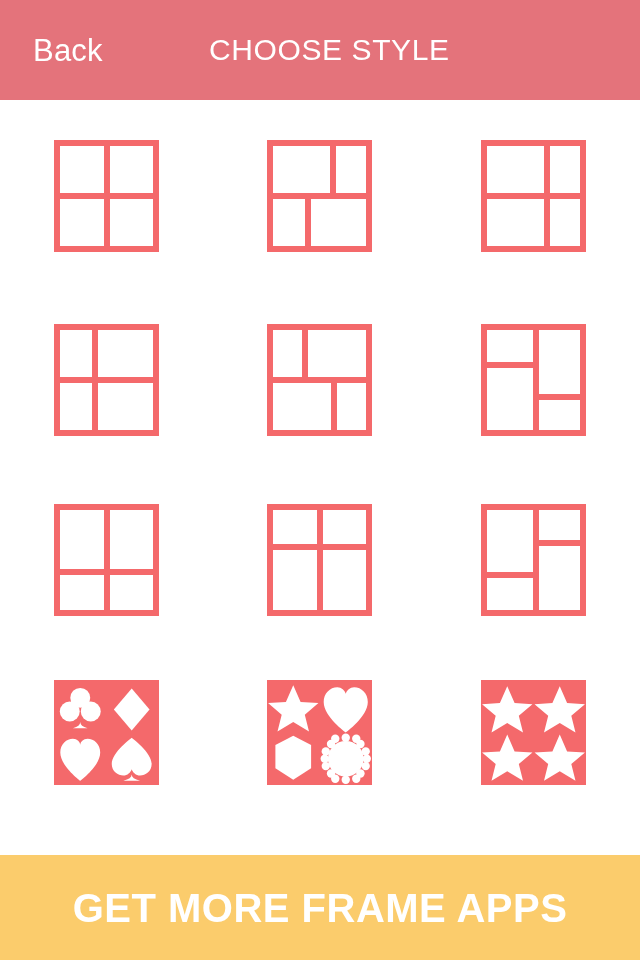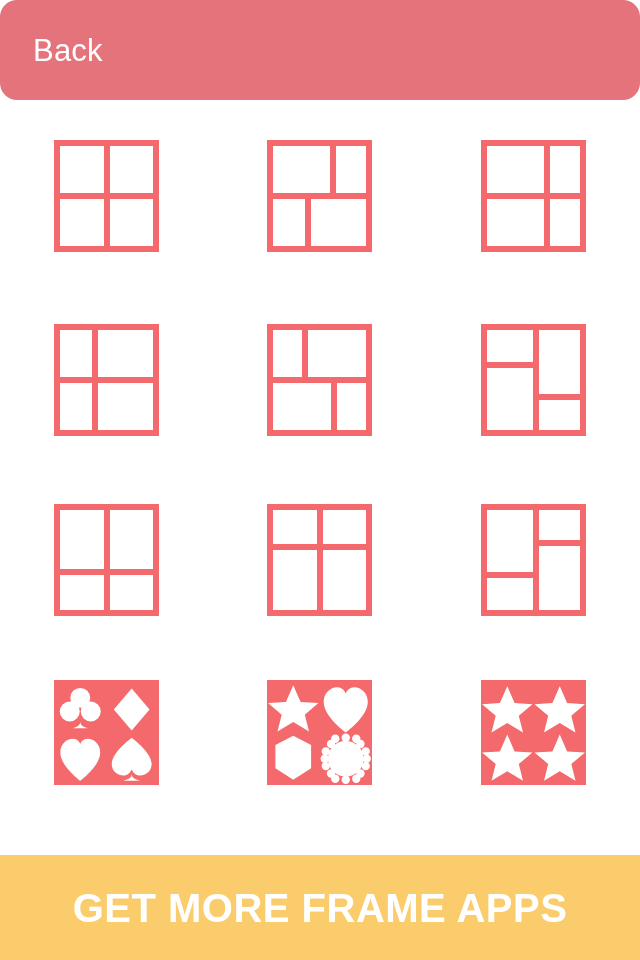--- a/index.html
+++ b/index.html
@@ -16,21 +16,20 @@
   }
 
   
   .header {
     position: relative;
     width: 640px;
     height: 100px;
     background: #e4737b;
     display: flex;
     align-items: center;
-    border-radius: 17px;
   }
   .back-btn {
     position: absolute;
     left: 33px;
     top: 50%;
     transform: translateY(-50%);
     color: #ffffff;
     font-size: 31px;
     font-weight: 400;
     letter-spacing: 0.2px;
@@ -127,20 +126,21 @@
     font-weight: bold;
     letter-spacing: 0.5px;
     line-height: 1;
   }
 </style>
 </head>
 <body>
 
 <div class="header">
   <div class="back-btn">Back</div>
+  <div class="header-title">CHOOSE STYLE</div>
 </div>
 
 <div class="styles-area">
 
   <div class="style-row" style="top:40px;">
 
     <div class="style-cell">
       <div class="thumb">
         <div class="frame"></div>
         <div class="div-v" style="left:49.5px; top:0; bottom:0;"></div>

